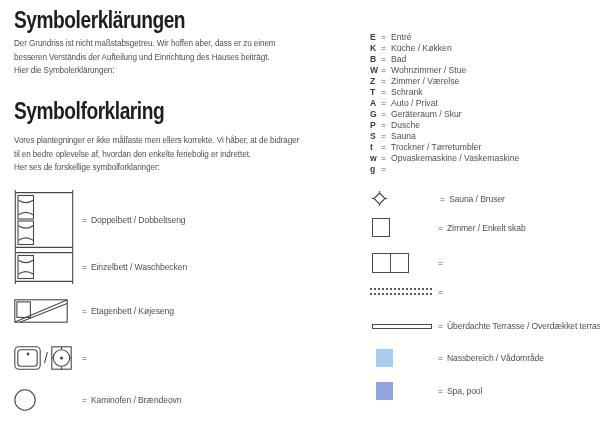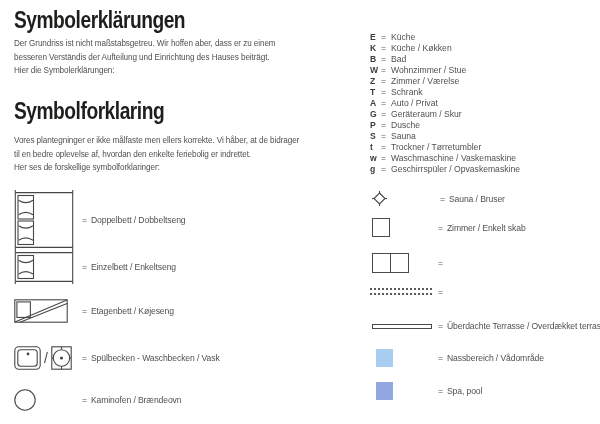--- a/index.html
+++ b/index.html
@@ -84,21 +84,21 @@
         <line x1="1.3" y1="0" x2="1.3" y2="34"></line>
         <line x1="58.7" y1="0" x2="58.7" y2="34"></line>
         <line x1="1.3" y1="2.6" x2="58.7" y2="2.6"></line>
         <line x1="1.3" y1="31.4" x2="58.7" y2="31.4"></line>
         <rect x="4" y="5.5" width="15.5" height="23"></rect>
         <path d="M4.6,10.2 Q11.8,15 19,10.2"></path>
         <path d="M4.6,24 Q11.8,19.2 19,24"></path>
       </svg>
     </span>
     <span class="label eq">=</span>
-    <span class="label">Einzelbett / Enkeltseng</span>
+    <span class="label">Einzelbett / Waschbecken</span>
   </div>
 
   <div class="lrow" style="top:299px;height:24px;">
     <span class="licon">
       <svg width="54" height="24" viewBox="0 0 54 24" fill="none" stroke="#474747" stroke-width="1.1">
         <rect x="0.8" y="0.8" width="52.4" height="22.4"></rect>
         <rect x="2.9" y="2.9" width="13.5" height="15.5"></rect>
         <line x1="1" y1="23" x2="53" y2="1"></line>
         <line x1="6" y1="23.2" x2="53" y2="4.6"></line>
       </svg>
@@ -119,38 +119,37 @@
         <rect x="0.8" y="0.8" width="19.4" height="22.4"></rect>
         <circle cx="10.5" cy="12" r="8.2"></circle>
         <circle cx="10.5" cy="12" r="1.6" fill="#474747" stroke="none"></circle>
         <line x1="10.5" y1="0.8" x2="10.5" y2="3.4"></line>
         <line x1="10.5" y1="20.6" x2="10.5" y2="23.2"></line>
         <line x1="0.8" y1="12" x2="2.6" y2="12"></line>
         <line x1="18.4" y1="12" x2="20.2" y2="12"></line>
       </svg>
     </span>
     <span class="label eq">=</span>
-    <span class="label">Spülbecken - Waschbecken / Vask</span>
   </div>
 
   <div class="lrow" style="top:389px;height:22px;">
     <span class="licon">
       <svg width="22" height="22" viewBox="0 0 22 22" fill="none" stroke="#474747" stroke-width="1.1">
         <circle cx="11" cy="11" r="10.2"></circle>
       </svg>
     </span>
     <span class="label eq">=</span>
     <span class="label">Kaminofen / Brændeovn</span>
   </div>
 
   <div class="codes">
     <div class="crow">
       <span class="code">E</span>
       <span class="ceq">=</span>
-      <span>Küche</span>
+      <span>Entré</span>
     </div>
     <div class="crow">
       <span class="code">K</span>
       <span class="ceq">=</span>
       <span>Küche / Køkken</span>
     </div>
     <div class="crow">
       <span class="code">B</span>
       <span class="ceq">=</span>
       <span>Bad</span>
@@ -191,26 +190,25 @@
       <span>Sauna</span>
     </div>
     <div class="crow">
       <span class="code">t</span>
       <span class="ceq">=</span>
       <span>Trockner / Tørretumbler</span>
     </div>
     <div class="crow">
       <span class="code">w</span>
       <span class="ceq">=</span>
-      <span>Waschmaschine / Vaskemaskine</span>
+      <span>Opvaskemaskine / Vaskemaskine</span>
     </div>
     <div class="crow">
       <span class="code">g</span>
       <span class="ceq">=</span>
-      <span>Geschirrspüler / Opvaskemaskine</span>
     </div>
   </div>
 
   <div class="rrow" style="top:190px;height:17px;">
     <span class="ricon" style="padding-left:2px;">
       <svg width="15" height="15" viewBox="0 0 15 15" fill="none" stroke="#474747" stroke-width="1.1">
         <polygon points="7.5,2 13,7.5 7.5,13 2,7.5"></polygon>
         <line x1="7.5" y1="0" x2="7.5" y2="2.2"></line>
         <line x1="7.5" y1="12.8" x2="7.5" y2="15"></line>
         <line x1="0" y1="7.5" x2="2.2" y2="7.5"></line>

